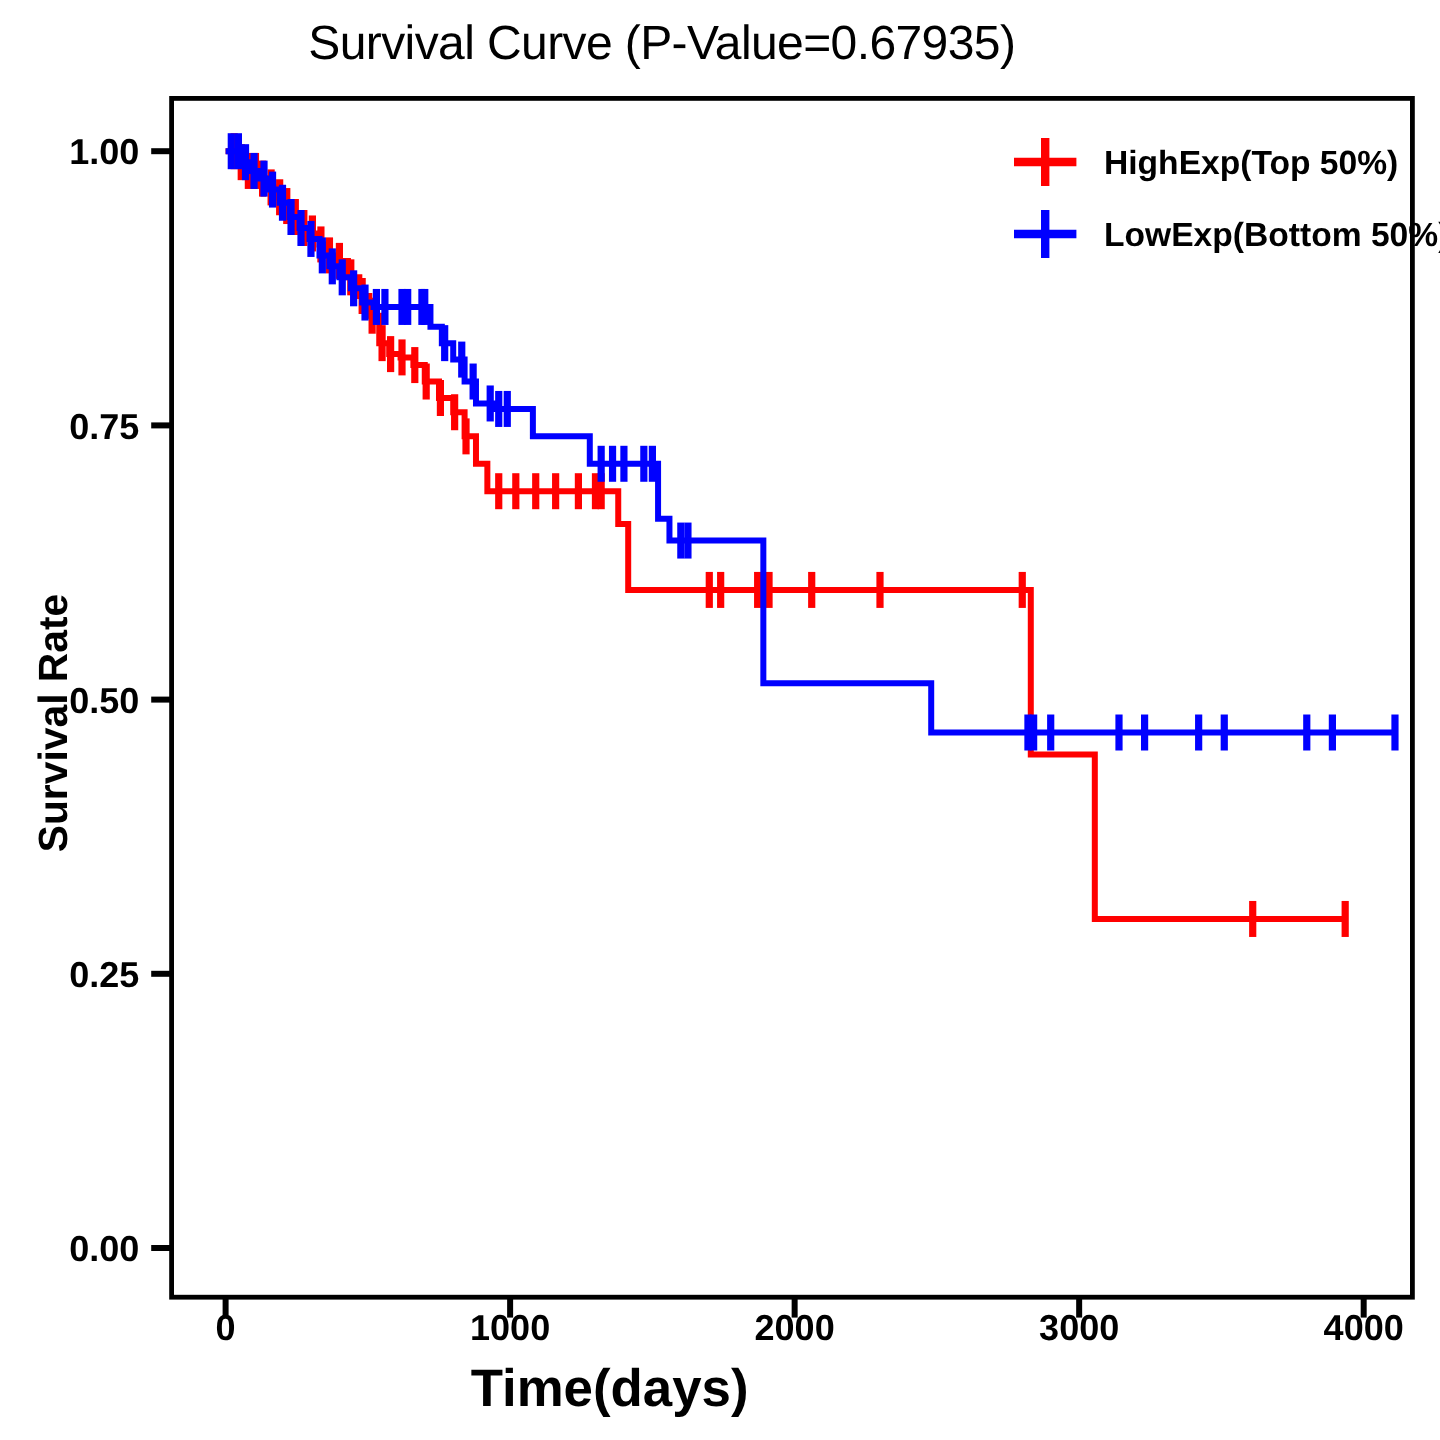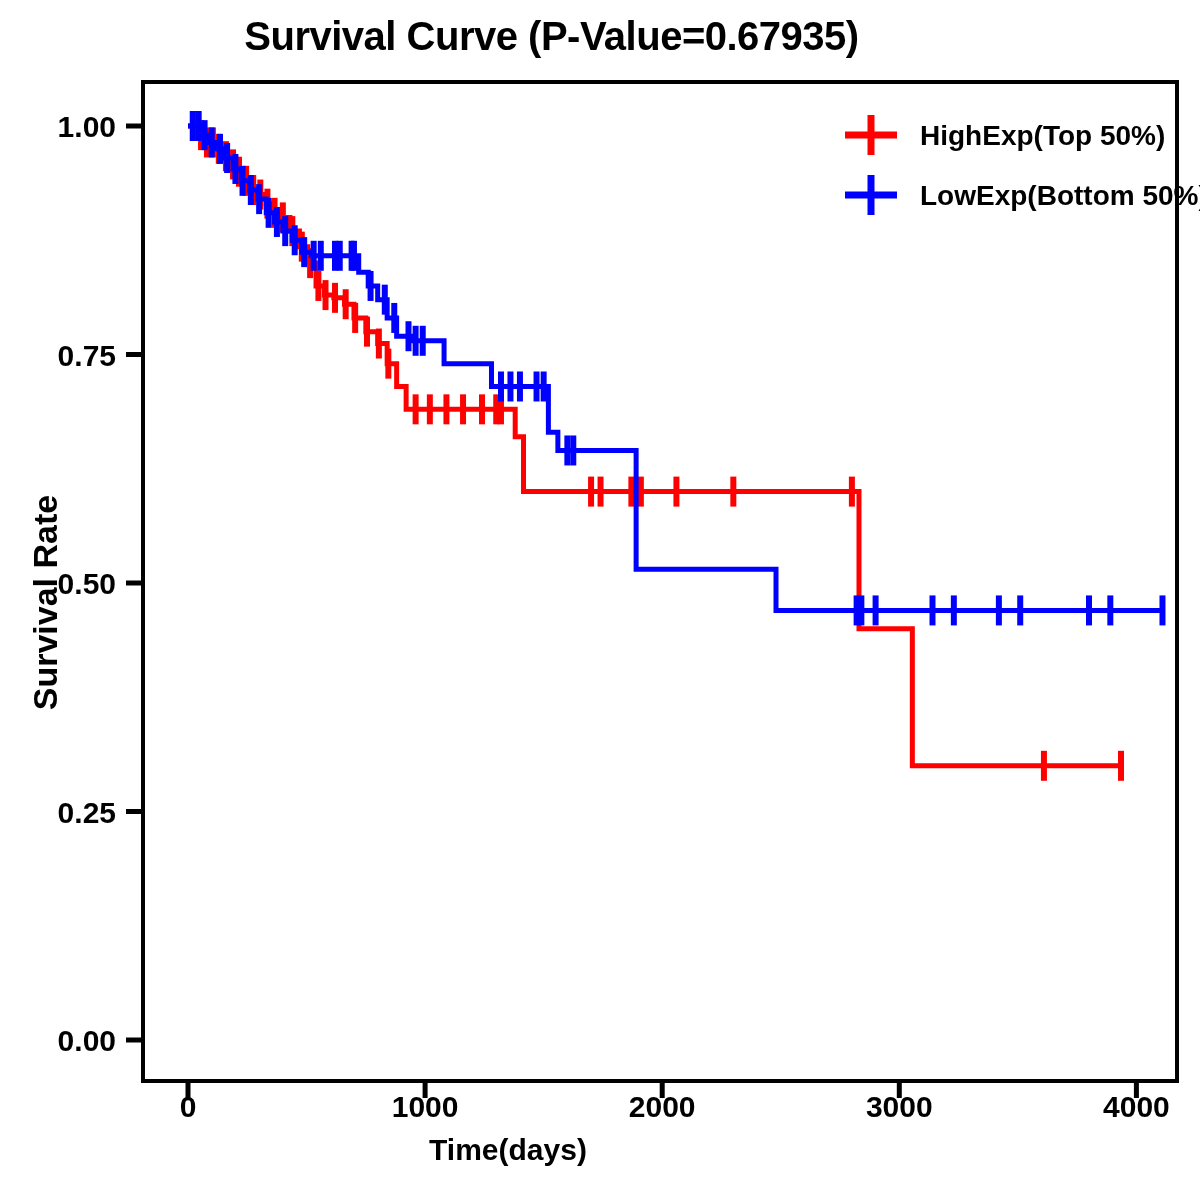--- a/index.html
+++ b/index.html
@@ -15,21 +15,21 @@
     font-family: "Liberation Sans", sans-serif;
     overflow: hidden;
   }
   #chart-title {
     position: absolute;
     left: 0;
     top: 14px;
     width: 1103px;
     text-align: center;
     font-size: 40px;
-    font-weight: bold;
+    font-weight: normal;
     color: #000000;
     letter-spacing: -0.5px;
   }
   #y-axis-label {
     position: absolute;
     left: -275px;
     top: 583px;
     width: 640px;
     text-align: center;
     font-size: 34px;
@@ -37,21 +37,21 @@
     color: #000000;
     transform: rotate(-90deg);
     transform-origin: center center;
   }
   #x-axis-label {
     position: absolute;
     left: 0;
     top: 1133px;
     width: 1016px;
     text-align: center;
-    font-size: 30px;
+    font-size: 44px;
     font-weight: bold;
     color: #000000;
   }
   #plot-svg {
     position: absolute;
     left: 0;
     top: 0;
   }
   .tick-text {
     font-family: "Liberation Sans", sans-serif;

